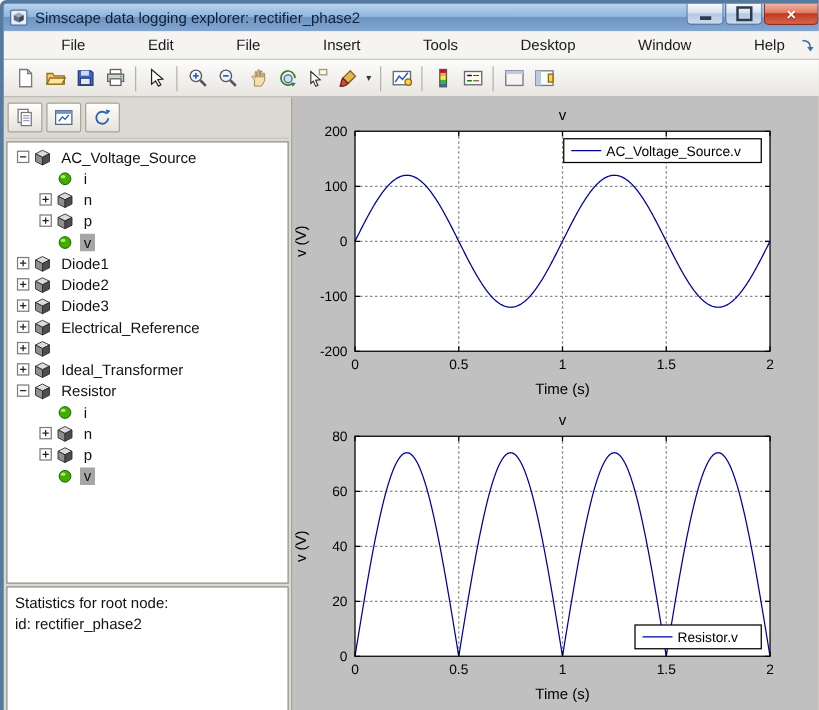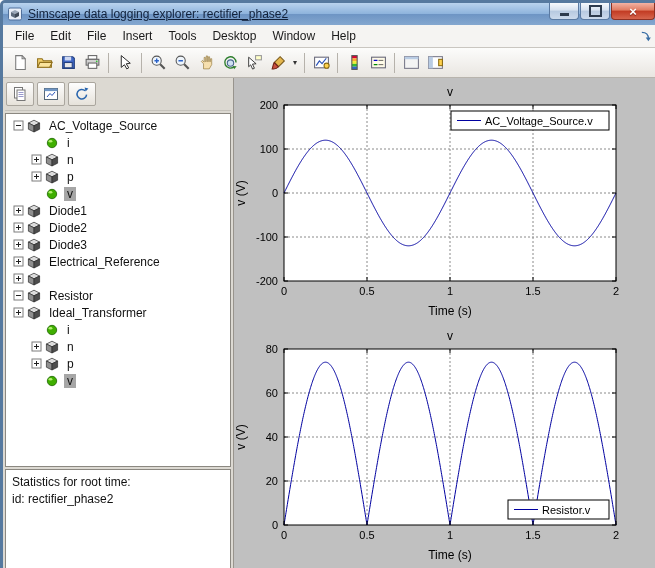--- a/index.html
+++ b/index.html
@@ -1,29 +1,29 @@
 <!DOCTYPE html>
 <html><head>
 <meta charset="utf-8">
 <style>
 html,body{margin:0;padding:0;width:655px;height:568px;overflow:hidden;font-family:"Liberation Sans",sans-serif;}
 .window{width:655px;height:568px;border:3px solid #56799f;border-radius:5px 5px 2px 2px;background:#dcd9d2;display:flex;flex-direction:column;overflow:hidden;}
 .titlebar{height:22px;flex:none;background:linear-gradient(#b9d3ee,#8fb4dd 48%,#6d94c4 50%,#84a7cf);display:flex;align-items:center;padding-left:4px;}
 .app-icon{width:16px;height:16px;flex:none;}
 .app-icon svg{width:16px;height:16px;}
-.title-text{flex:1;font-size:12px;color:#10203a;margin-left:5px;white-space:nowrap;overflow:hidden;text-decoration:underline;}
+.title-text{flex:1;font-size:12px;color:#10203a;margin-left:5px;white-space:nowrap;overflow:hidden;}
 .win-btns{display:flex;align-self:flex-start;margin-right:3px;height:17px;}
 .win-btn{width:28px;height:16px;margin-left:1px;border:1px solid #5b7aa2;border-top:none;border-radius:0 0 4px 4px;background:linear-gradient(#f7fafd,#d6e1ef 45%,#b7c9e0 50%,#ccdaec);display:flex;align-items:center;justify-content:center;}
 .win-btn.close{width:42px;background:linear-gradient(#f3b3a4,#e07a60 45%,#c23a22 50%,#d6654d);border-color:#8d3023;}
 .glyph-min{width:9px;height:3px;background:#2d3b4e;margin-top:7px;}
 .glyph-max{width:9px;height:8px;border:2px solid #2d3b4e;}
 .glyph-close{color:#fff;font-size:13px;font-weight:bold;line-height:1;text-shadow:0 1px 1px #7c2014;}
 .menubar{height:22px;flex:none;background:#f5f4f2;border-bottom:1px solid #c9c6c0;display:flex;align-items:center;padding:0 4px;font-size:12px;color:#1a1a1a;}
 .menu-items{display:flex;}
-.menu-item{padding:20px 8px;cursor:default;}
+.menu-item{padding:20px 8px;cursor:default;margin-left:34px;}
 .dock-btn{margin-left:auto;width:18px;height:18px;display:flex;align-items:center;justify-content:center;}
 .dock-btn svg{width:13px;height:13px;}
 .toolbar{height:29px;flex:none;background:linear-gradient(#fcfcfb,#e9e6e1);border-bottom:1px solid #b8b4ad;display:flex;align-items:center;padding-left:5px;}
 .tb-btn{width:24px;height:24px;display:flex;align-items:center;justify-content:center;border-radius:2px;}
 .tb-btn svg{width:17px;height:17px;}
 .tb-dd{width:10px;font-size:8px;color:#333;text-align:center;}
 .tb-sep{width:1px;height:20px;background:#b6b2ab;margin:0 4px;}
 .content{flex:1;display:flex;min-height:0;}
 .left{width:226px;flex:none;border-right:1px solid #98948d;display:flex;flex-direction:column;padding:2px;background:#dcd9d2;}
 .left-toolbar{height:27px;flex:none;display:flex;align-items:center;gap:3px;padding:0 1px 3px 1px;border-bottom:1px solid #c5c2bb;margin-bottom:2px;}
@@ -397,48 +397,48 @@
                 <polygon points="12.6,4 7,6.8 7,13 12.6,10.2" fill="#4d4d4d" stroke="#2b2b2b" stroke-width="0.7"></polygon>
               </svg>
             </span>
           </div>
           <div class="tree-row">
             <span class="indent" style="width: 0px;"></span>
             <span class="expander">
               <svg viewBox="0 0 11 11">
                 <rect x="1" y="1" width="9" height="9" fill="#fff" stroke="#7d7d7d"></rect>
                 <line x1="3" y1="5.5" x2="8" y2="5.5" stroke="#222"></line>
+                <line x1="5.5" y1="3" x2="5.5" y2="8" stroke="#222"></line>
+              </svg>
+            </span>
+            <span class="node-icon">
+              <svg viewBox="0 0 14 14">
+                <polygon points="7,1.2 12.6,4 7,6.8 1.4,4" fill="#dcdcdc" stroke="#2b2b2b" stroke-width="0.7"></polygon>
+                <polygon points="1.4,4 7,6.8 7,13 1.4,10.2" fill="#8f8f8f" stroke="#2b2b2b" stroke-width="0.7"></polygon>
+                <polygon points="12.6,4 7,6.8 7,13 12.6,10.2" fill="#4d4d4d" stroke="#2b2b2b" stroke-width="0.7"></polygon>
+              </svg>
+            </span>
+            <span class="node-label">Ideal_Transformer</span>
+          </div>
+          <div class="tree-row">
+            <span class="indent" style="width: 0px;"></span>
+            <span class="expander">
+              <svg viewBox="0 0 11 11">
+                <rect x="1" y="1" width="9" height="9" fill="#fff" stroke="#7d7d7d"></rect>
+                <line x1="3" y1="5.5" x2="8" y2="5.5" stroke="#222"></line>
               </svg>
             </span>
             <span class="node-icon">
               <svg viewBox="0 0 14 14">
                 <polygon points="7,1.2 12.6,4 7,6.8 1.4,4" fill="#dcdcdc" stroke="#2b2b2b" stroke-width="0.7"></polygon>
                 <polygon points="1.4,4 7,6.8 7,13 1.4,10.2" fill="#8f8f8f" stroke="#2b2b2b" stroke-width="0.7"></polygon>
                 <polygon points="12.6,4 7,6.8 7,13 12.6,10.2" fill="#4d4d4d" stroke="#2b2b2b" stroke-width="0.7"></polygon>
               </svg>
             </span>
             <span class="node-label">Resistor</span>
-          </div>
-          <div class="tree-row">
-            <span class="indent" style="width: 0px;"></span>
-            <span class="expander">
-              <svg viewBox="0 0 11 11">
-                <rect x="1" y="1" width="9" height="9" fill="#fff" stroke="#7d7d7d"></rect>
-                <line x1="3" y1="5.5" x2="8" y2="5.5" stroke="#222"></line>
-                <line x1="5.5" y1="3" x2="5.5" y2="8" stroke="#222"></line>
-              </svg>
-            </span>
-            <span class="node-icon">
-              <svg viewBox="0 0 14 14">
-                <polygon points="7,1.2 12.6,4 7,6.8 1.4,4" fill="#dcdcdc" stroke="#2b2b2b" stroke-width="0.7"></polygon>
-                <polygon points="1.4,4 7,6.8 7,13 1.4,10.2" fill="#8f8f8f" stroke="#2b2b2b" stroke-width="0.7"></polygon>
-                <polygon points="12.6,4 7,6.8 7,13 12.6,10.2" fill="#4d4d4d" stroke="#2b2b2b" stroke-width="0.7"></polygon>
-              </svg>
-            </span>
-            <span class="node-label">Ideal_Transformer</span>
           </div>
           <div class="tree-row">
             <span class="indent" style="width: 18px;"></span>
             <span class="expander"></span>
             <span class="node-icon">
               <svg viewBox="0 0 14 14">
                 <circle cx="7" cy="7" r="4.7" fill="#3fae00" stroke="#1d6400" stroke-width="0.8"></circle>
                 <ellipse cx="5.5" cy="5.3" rx="1.9" ry="1.3" fill="#b2ef70"></ellipse>
               </svg>
             </span>
@@ -486,21 +486,21 @@
             <span class="node-icon">
               <svg viewBox="0 0 14 14">
                 <circle cx="7" cy="7" r="4.7" fill="#3fae00" stroke="#1d6400" stroke-width="0.8"></circle>
                 <ellipse cx="5.5" cy="5.3" rx="1.9" ry="1.3" fill="#b2ef70"></ellipse>
               </svg>
             </span>
             <span class="node-label selected">v</span>
           </div>
         </div>
       <div class="stats" id="stats">
-          <div>Statistics for root time:</div>
+          <div>Statistics for root node:</div>
           <div>id: rectifier_phase2</div>
         </div>
     </div>
     <div class="plots">
       <div class="chart">
         <svg class="chart-svg" id="chart0" width="422" height="244" viewBox="0 0 422 244">
             <rect x="50" y="27" width="332" height="176" fill="#ffffff"></rect>
             <line x1="133" x2="133" y1="27" y2="203" stroke="#8a8a8a" stroke-dasharray="2,2"></line>
             <line x1="216" x2="216" y1="27" y2="203" stroke="#8a8a8a" stroke-dasharray="2,2"></line>
             <line x1="299" x2="299" y1="27" y2="203" stroke="#8a8a8a" stroke-dasharray="2,2"></line>

